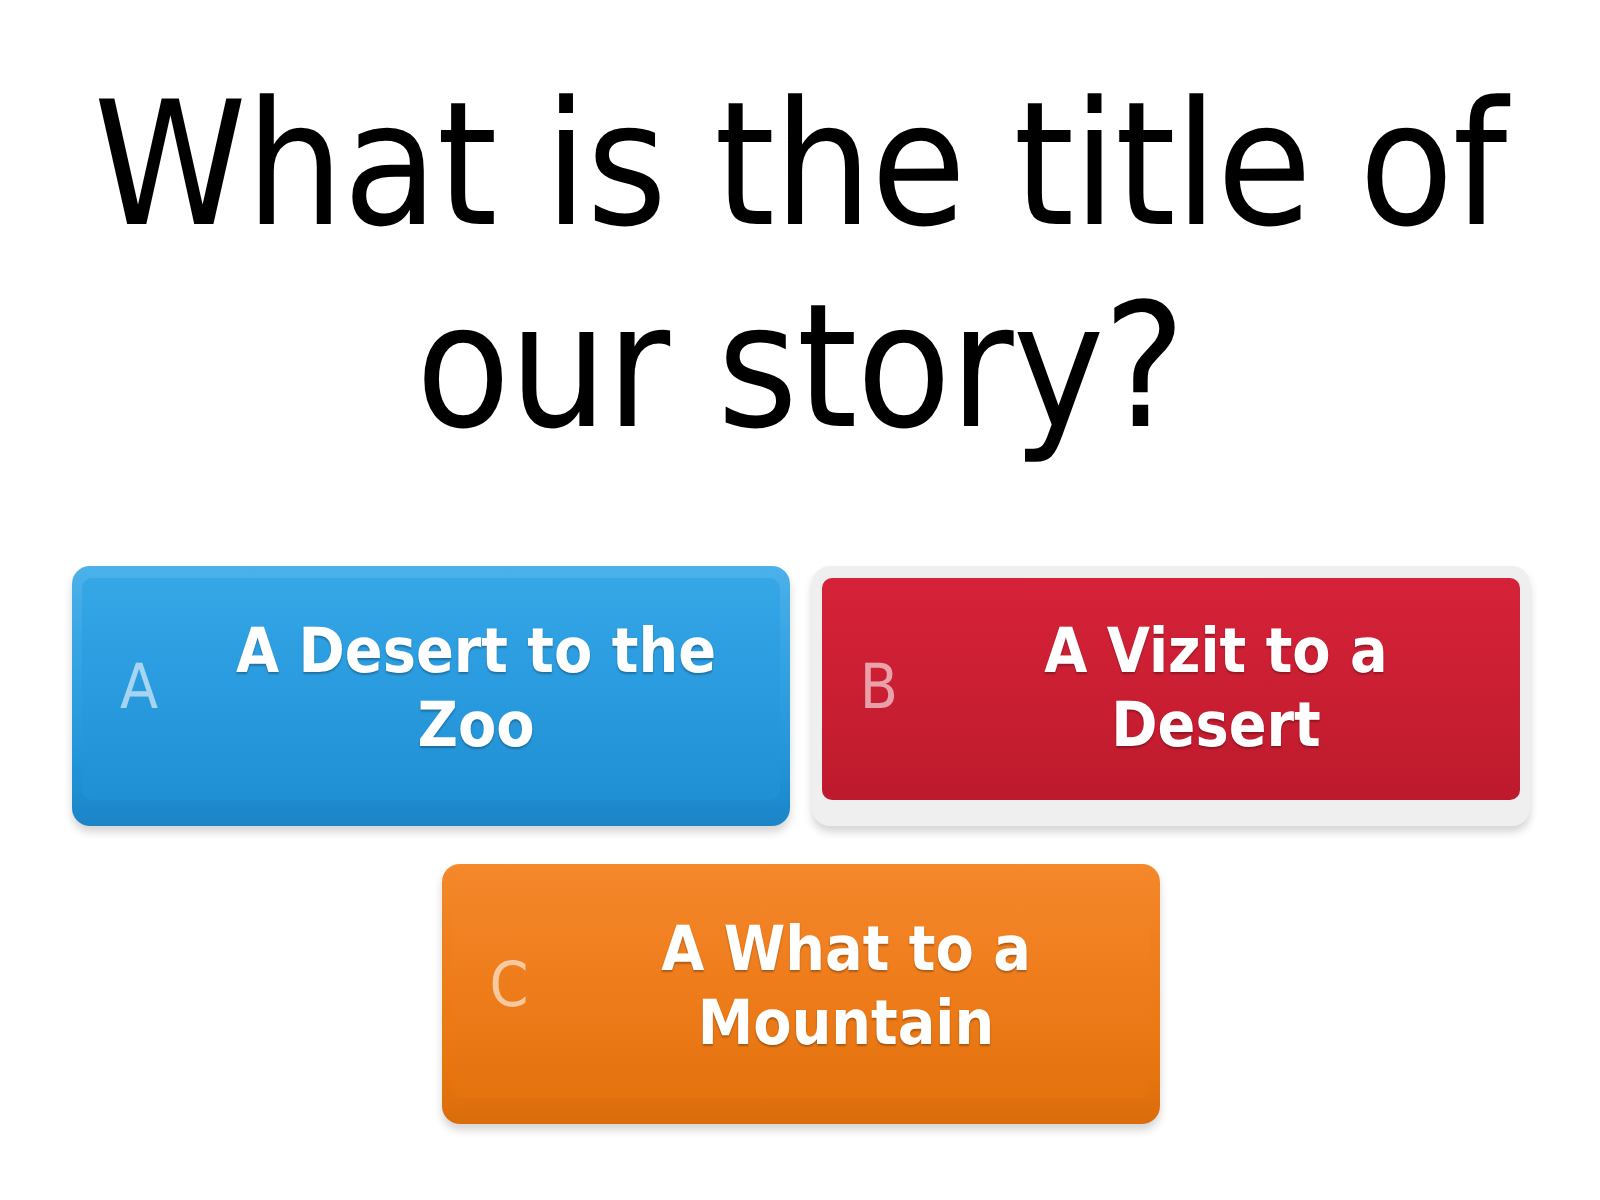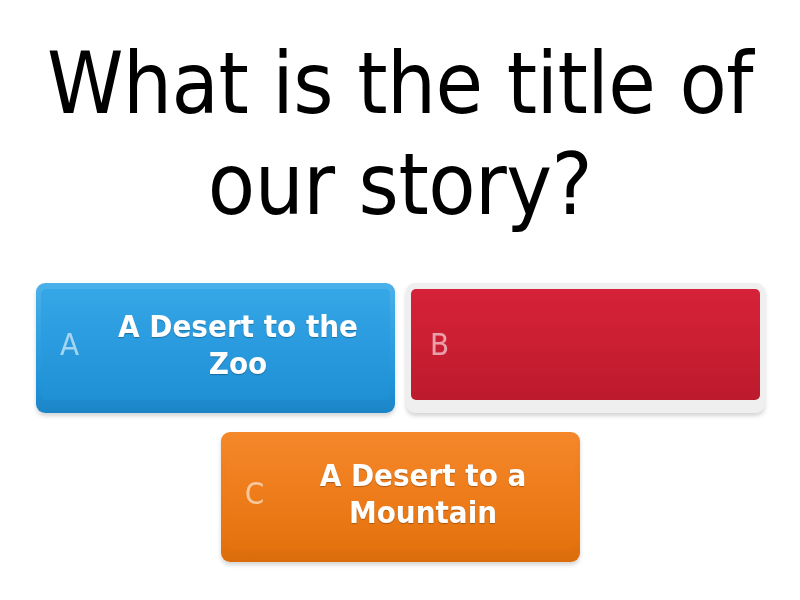--- a/index.html
+++ b/index.html
@@ -163,31 +163,32 @@
       <button class="answer-btn tone-blue">
         <span class="answer-face">
           <span class="answer-letter">A</span>
           <span class="answer-label">A Desert to the Zoo</span>
         </span>
       </button>
 
       <button class="answer-btn tone-red">
         <span class="answer-face">
           <span class="answer-letter">B</span>
+          <span class="answer-label">A Vizit to a Desert</span>
         </span>
       </button>
 
     </div>
 
     <div class="answer-row row-2">
 
       <button class="answer-btn tone-orange">
         <span class="answer-face">
           <span class="answer-letter">C</span>
-          <span class="answer-label">A Desert to a Mountain</span>
+          <span class="answer-label">A What to a Mountain</span>
         </span>
       </button>
 
     </div>
 
   </div>
 
 </div>
 
 </body></html>

